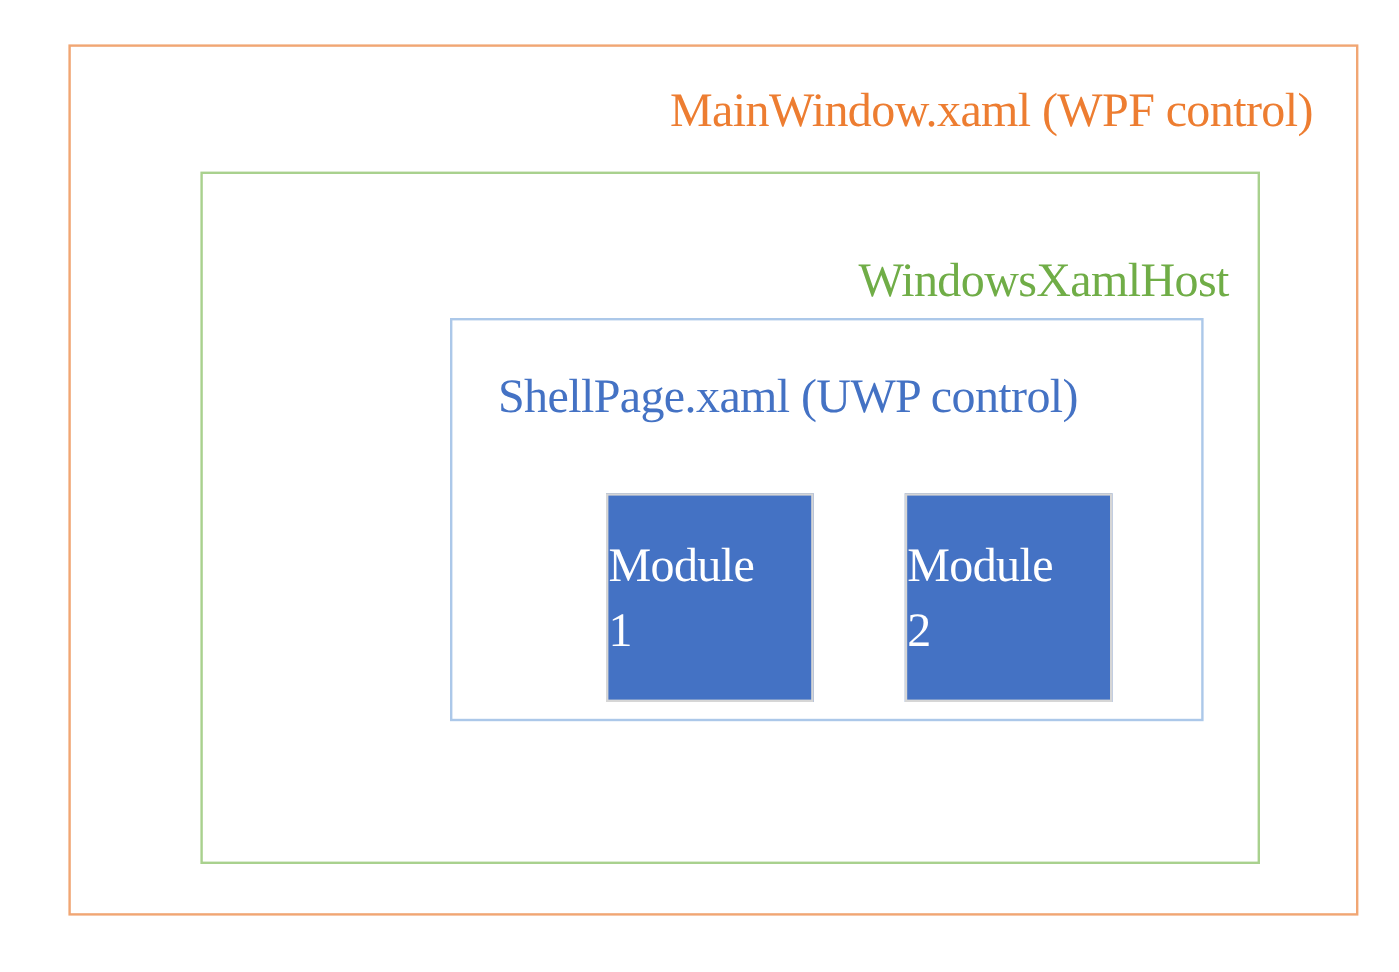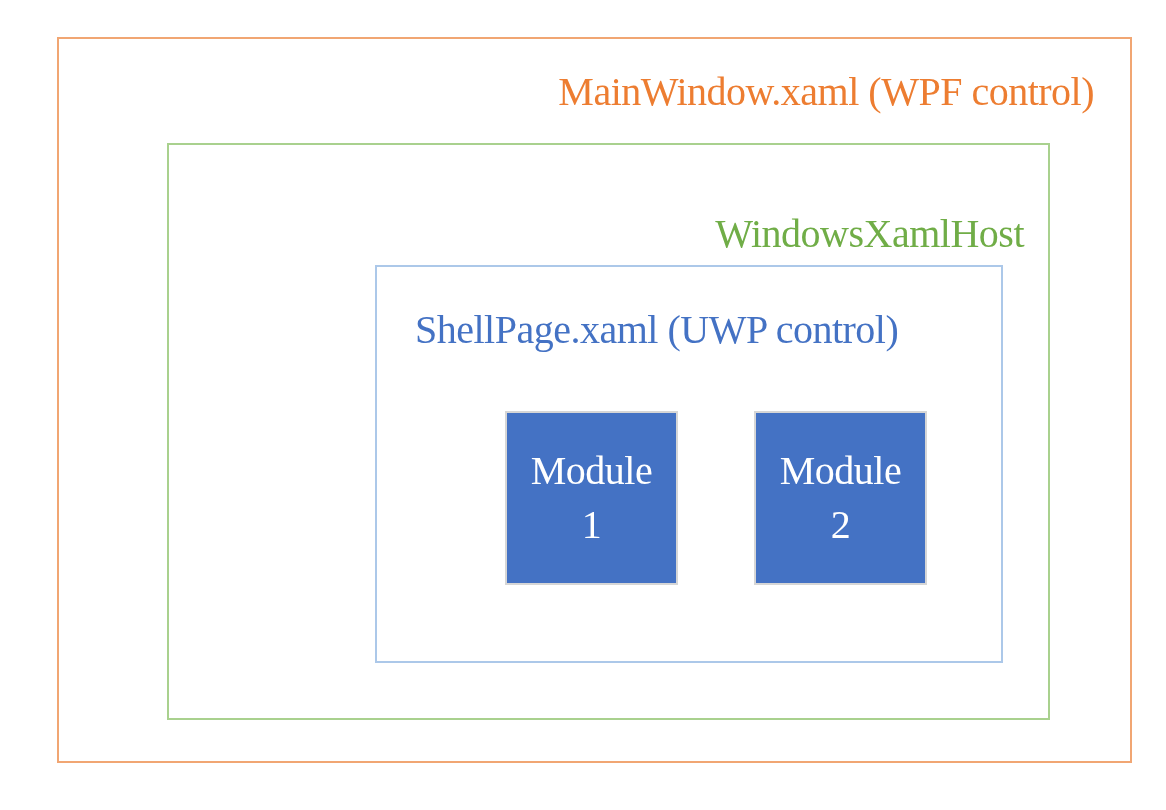--- a/index.html
+++ b/index.html
@@ -50,39 +50,39 @@
   #windowsxamlhost-label {
     top: 33px;
     right: 24px;
     color: var(--green-text, #70AD47);
     margin-top: 36px;
   }
   #shellpage-box {
     left: 206px;
     top: 120px;
     width: 628px;
-    height: 398px;
+    height: 336px;
     border: 2px solid var(--blue-border, #ACC8E9);
   }
   #shellpage-label {
     top: 43px;
     left: 38px;
     color: var(--blue-text, #4472C4);
   }
   .module-box {
     position: absolute;
     top: 144px;
     width: 173px;
     height: 174px;
     box-sizing: border-box;
     background: var(--module-fill, #4472C4);
     border: 2px solid var(--module-border, #D6D6D6);
     display: flex;
     flex-direction: column;
-    align-items: center;
+    align-items: flex-start;
     justify-content: center;
     color: var(--module-text, #FFFFFF);
     font-size: 40px;
     line-height: 54px;
     letter-spacing: -0.5px;
     text-align: center;
   }
   #module-1-box { left: 128px; }
   #module-2-box { left: 377px; }
   .module-line { display: block; }

